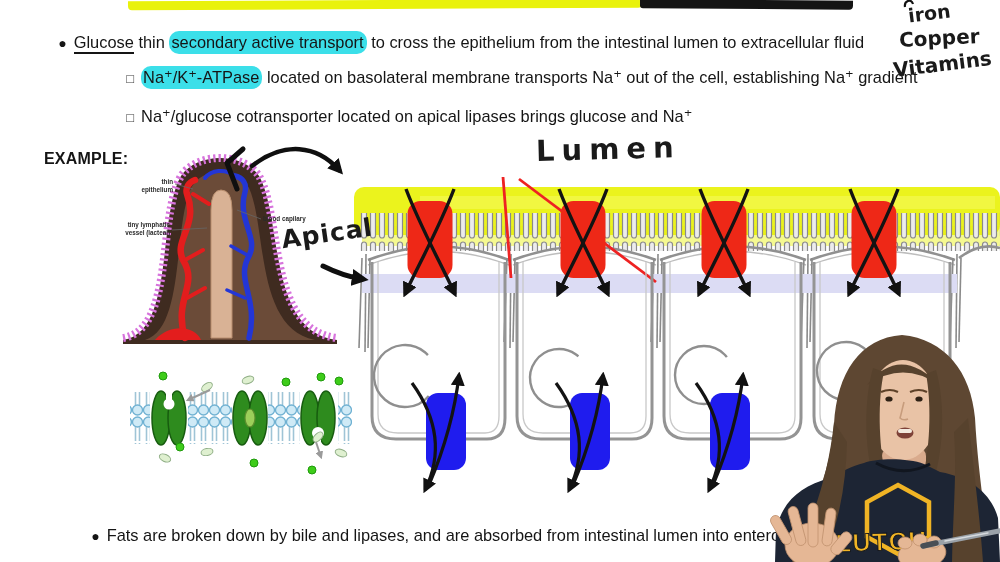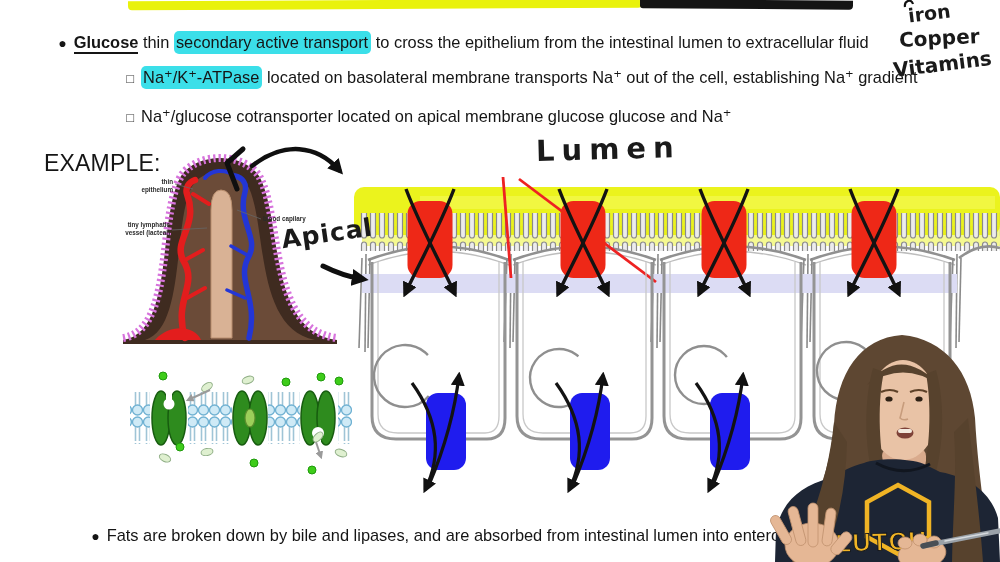--- a/index.html
+++ b/index.html
@@ -6,23 +6,23 @@
   .stage{position:relative;width:1000px;height:562px;background:#ffffff;overflow:hidden;
          font-family:"Liberation Sans","DejaVu Sans",sans-serif;color:#151515;}
   .abs{position:absolute;}
   
   .strip-yellow{left:128px;top:0;width:514px;height:9px;background:var(--marker-yellow);border-radius:0 0 4px 4px;transform:rotate(-.3deg);}
   .strip-black{left:640px;top:0;width:213px;height:9px;background:#141414;border-radius:0 0 4px 3px;transform:rotate(.4deg);}
   
   .note{white-space:pre;font-size:16.4px;line-height:21px;z-index:3;}
   .blt{font-size:14px;margin-right:7px;}
   .sqb{font-size:13px;margin-right:7px;color:#3a3a3a;}
-  .hl{background:var(--highlight-cyan);padding:2px 3px 3px 2px;border-radius:5px;}
-  .und{border-bottom:2.5px solid #151515;padding-bottom:1px;font-weight:bold;}
-  .example{font-weight:400;font-size:23px;letter-spacing:.2px;z-index:3;}
+  .hl{background:var(--highlight-cyan);padding:2px 3px 3px 2px;border-radius:10px;}
+  .und{border-bottom:2.5px solid #151515;padding-bottom:1px;}
+  .example{font-weight:700;font-size:16px;letter-spacing:.2px;z-index:3;}
   
   .hand{font-family:"DejaVu Sans",sans-serif;font-weight:600;color:#1a1a1a;z-index:3;}
   .hw-lumen{left:536px;top:132px;font-size:29px;letter-spacing:7px;transform:rotate(-1.5deg);}
   .hw-apical{left:281px;top:219px;font-size:25px;letter-spacing:1px;transform:rotate(-8deg);}
   .hw-iron{left:908px;top:2px;font-size:19px;transform:rotate(-7deg);}
   .hw-copper{left:899px;top:26px;font-size:20px;transform:rotate(-3deg);}
   .hw-vitamins{left:893px;top:52px;font-size:20px;transform:rotate(-7deg);}
   .fats1{left:73px;top:504px;width:705px;overflow:hidden;}
   .fats2{left:165px;top:537px;width:612px;overflow:hidden;}
   .emph{font-weight:700;font-style:italic;}
@@ -39,21 +39,21 @@
 
   <div class="abs note" style="left:40px;top:11px;">
     <span class="blt">●</span><span class="und">Glucose</span><span> thin </span><span class="hl">secondary active transport</span><span> to cross the epithelium from the intestinal lumen to extracellular fluid</span>
   </div>
 
   <div class="abs note" style="left:108px;top:46px;">
     <span class="sqb">□</span><span class="hl">Na⁺/K⁺-ATPase</span><span> located on basolateral membrane transports Na⁺ out of the cell, establishing Na⁺ gradient</span>
   </div>
 
   <div class="abs note" style="left:108px;top:85px;">
-    <span class="sqb">□</span><span>Na⁺/glucose cotransporter located on apical membrane glucose glucose and Na⁺</span>
+    <span class="sqb">□</span><span>Na⁺/glucose cotransporter located on apical lipases brings glucose and Na⁺</span>
   </div>
 
 
   <div class="abs example" style="left:44px;top:150px;">EXAMPLE:</div>
 
   <div class="abs hand hw-lumen">Lumen</div>
   <div class="abs hand hw-apical">Apical</div>
   <div class="abs hand hw-iron">iron</div>
   <div class="abs hand hw-copper">Copper</div>
   <div class="abs hand hw-vitamins">Vitamins</div>

